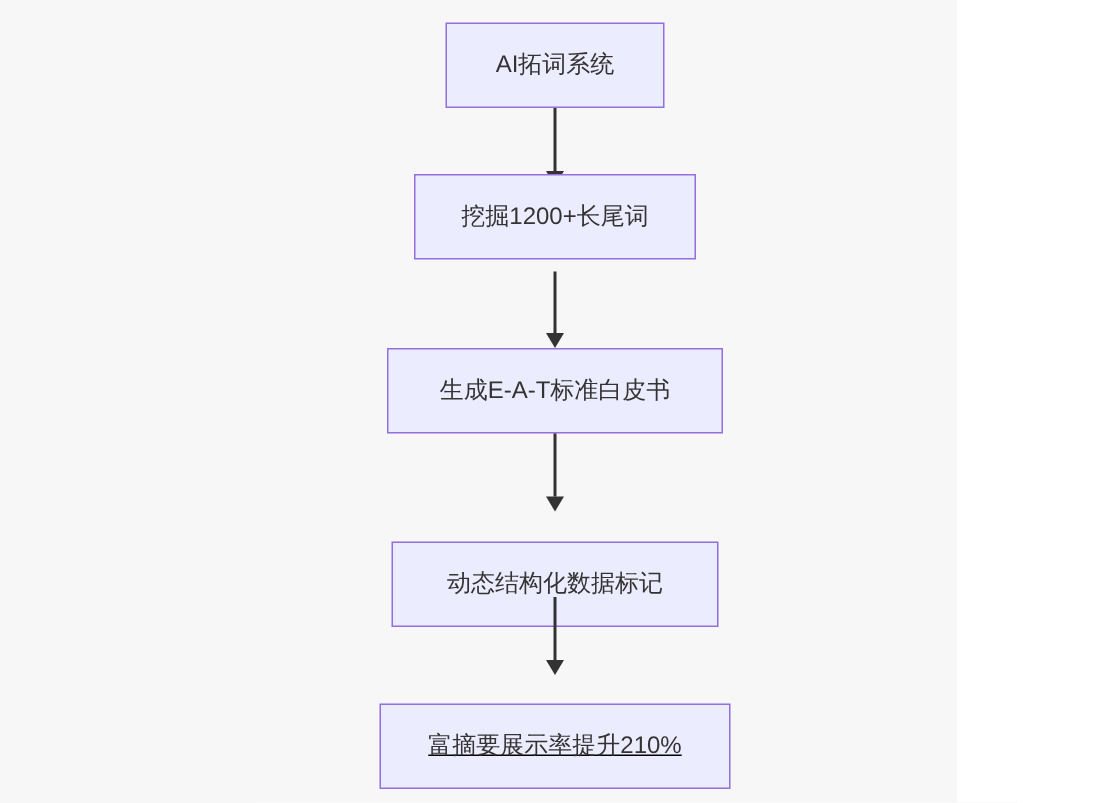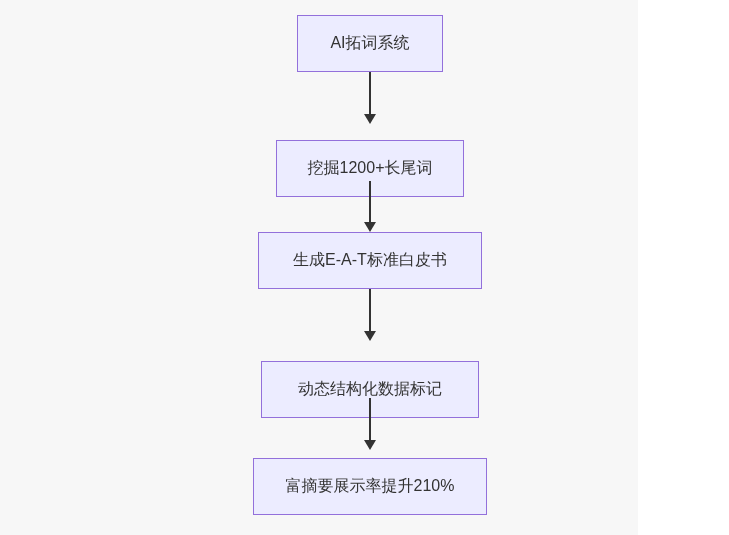--- a/index.html
+++ b/index.html
@@ -50,24 +50,24 @@
   }
   .edge-arrowhead {
     width: 0;
     height: 0;
     border-left: 6px solid transparent;
     border-right: 6px solid transparent;
     border-top: 10px solid #333333;
   }
   
   .n0 { top: 15px;  width: 144px; }
-  .n1 { top: 140px; width: 186px; }
+  .n1 { top: 116px; width: 186px; }
   .n2 { top: 232px; width: 222px; justify-content: center; }
   .n3 { top: 361px; width: 216px; }
-  .n4 { top: 458px; width: 232px; }
+  .n4 { top: 469px; width: 232px; text-decoration: underline; }
   
   .e0 { top: 72px;  height: 52px; }
   .e1 { top: 181px; height: 51px; }
   .e2 { top: 289px; height: 52px; }
   .e3 { top: 398px; height: 52px; }
 </style>
 </head>
 <body>
 
 <div class="canvas">

